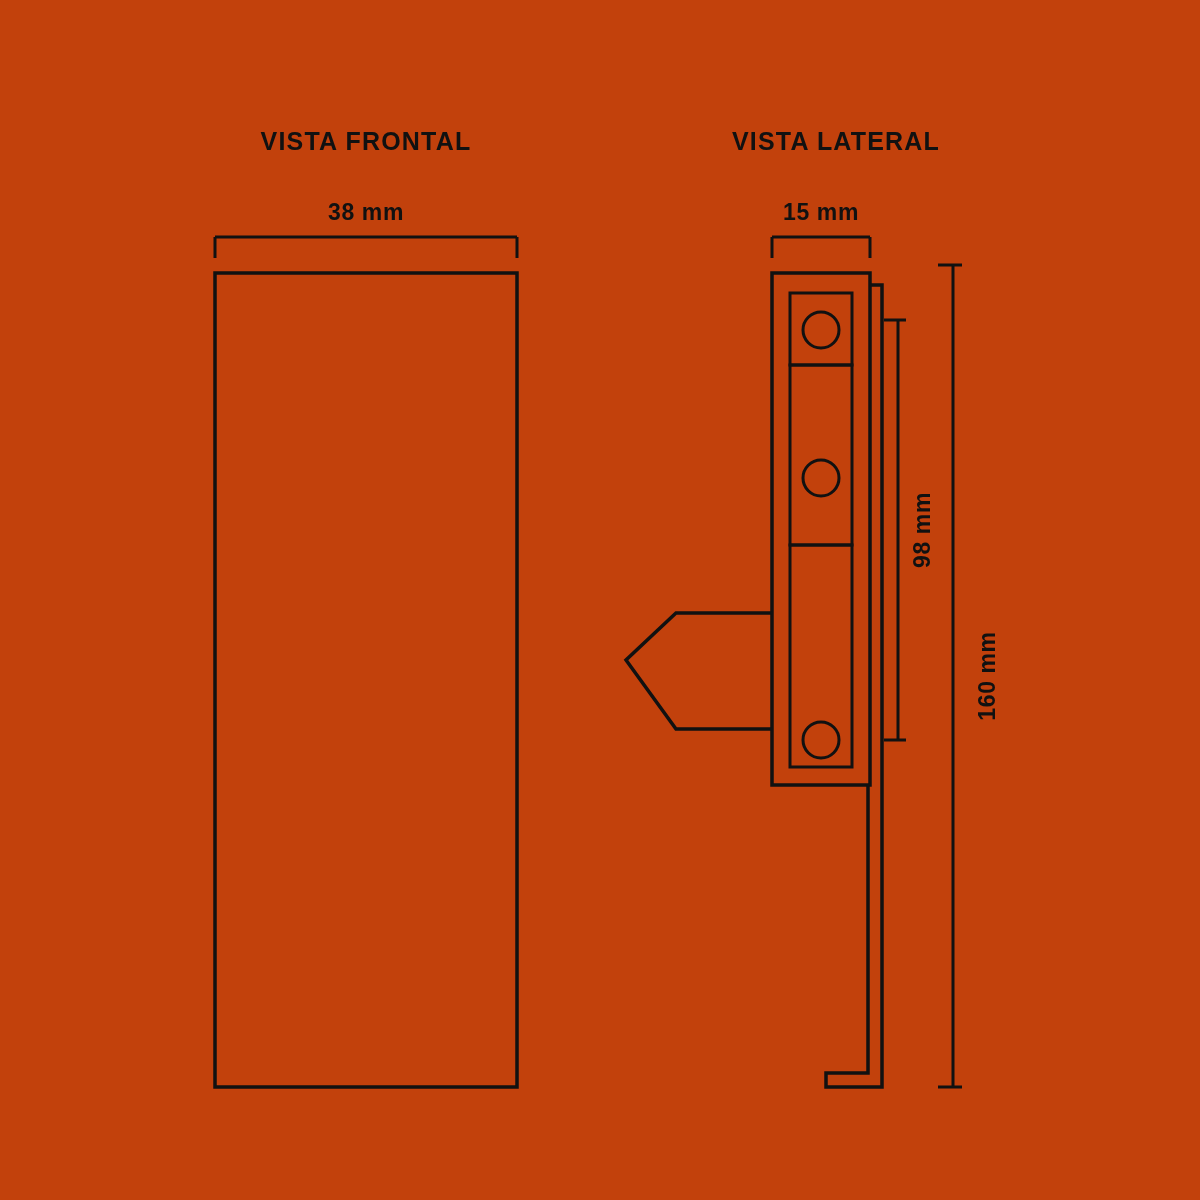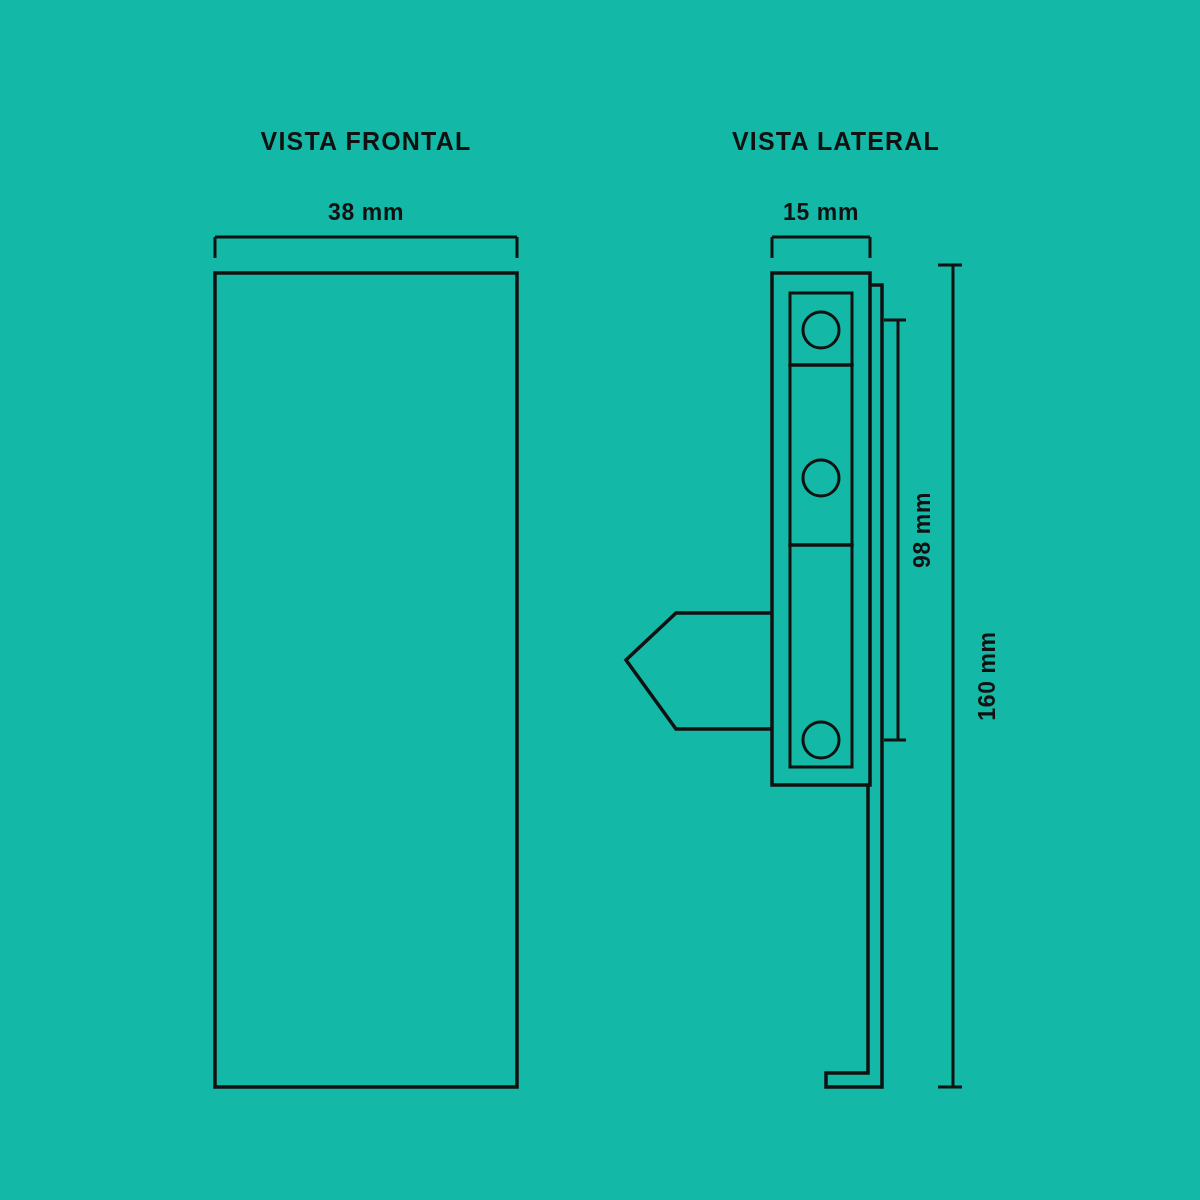--- a/index.html
+++ b/index.html
@@ -13,21 +13,21 @@
     font-family: "Liberation Sans", sans-serif;
     position: relative;
     overflow: hidden;
   }
   #sheet {
     position: absolute;
     left: 0;
     top: 0;
     width: 1200px;
     height: 1200px;
-    background: #14b8a6;
+    background: #c2410c;
   }
   svg {
     display: block;
   }
   .view-title {
     font-family: "Liberation Sans", sans-serif;
     font-weight: bold;
     font-size: 25px;
     letter-spacing: 1.2px;
     fill: #111111;

